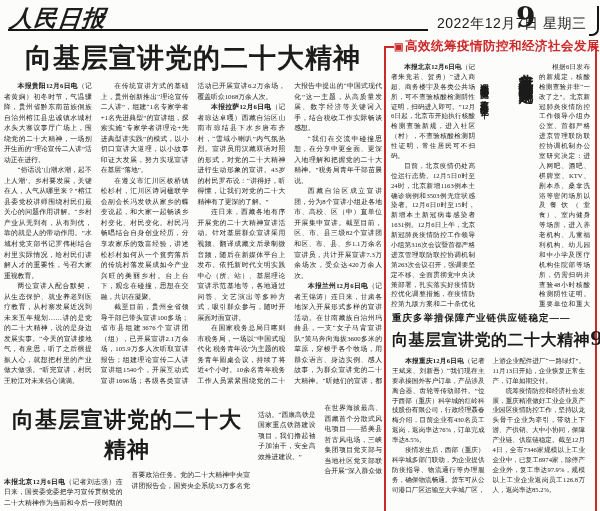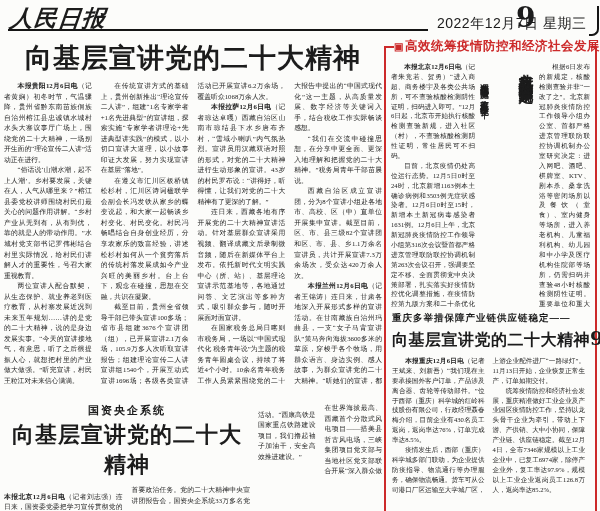--- a/index.html
+++ b/index.html
@@ -88,21 +88,20 @@
         <p><b>本报拉萨12月6日电</b>（记者琼达卓嘎）西藏自治区山南市琼结县下水乡唐布齐村，“雪域小喇叭”内气氛热烈。宣讲员用汉藏双语对照的形式，对党的二十大精神进行生动形象的宣讲。43岁的村民罗布说：“讲得好，听得懂，让我们对党的二十大精神有了更深的了解。”</p>
         <p>连日来，西藏各地有序开展党的二十大精神宣讲活动。针对基层群众宣讲采用视频、翻译成藏文后录制微音频，随后在新媒体平台上发布。依托新时代文明实践中心（所、站）、基层理论宣讲示范基地等，各地通过问答、文艺演出等多种方式，吸引群众参与，随时开展面对面宣讲。</p>
         <p>在国家税务总局日喀则市税务局，一场以“中国式现代化 税务青年说”为主题的税务青年圆桌会议，持续了将近4个小时。10余名青年税务工作人员紧紧围绕党的二十大报告中提出的“中国式现代化”这一主题，从高质量发展、数字经济等关键词入手，结合税收工作实际畅谈感想。</p>
         <p>“我们在交流中碰撞思想，在分享中更全面、更深入地理解和把握党的二十大精神。”税务局青年干部苗晨说。</p>
         <p>西藏自治区成立宣讲团，分为8个宣讲小组赴各地市、高校、区（中）直单位开展集中宣讲。截至目前，区、市、县三级82个宣讲团和区、市、县、乡1.1万余名宣讲员，共计开展宣讲7.3万余场次，受众达420万余人次。</p>
         <p><b>本报兰州12月6日电</b>（记者王锦涛）连日来，甘肃各地深入开展形式多样的宣讲活动。在甘南藏族自治州玛曲县，一支“女子马背宣讲队”策马奔向海拔3600多米的草原，穿梭于各个牧场，用群众语言、身边实例、感人故事，为群众宣讲党的二十大精神。“听她们的宣讲，都是文明话，听得住，听得懂。”吉勒合村村民阿旺说，“党的政策好，我们信心足，往后的日子会越来越好。”</p>
       </div>
 
     <div class="soe-section">
       <div class="soe-left">
-        <div class="soe-kicker">国资央企系统</div>
         <div class="soe-headline">向基层宣讲党的二十大精神</div>
         <div class="body">
             <p><b>本报北京12月6日电</b>（记者刘志强）连日来，国资委党委把学习宣传贯彻党的二十大精神作为当前和今后一段时期的首要政治任务。党的二十大精神中央宣讲团报告会，国资央企系统33万多名党员干部在2万多个会场采用视频收听收看报告。</p>
           </div>
       </div>
       <div class="soe-right">
           <p>活动。“西康高铁是国家重点铁路建设项目，我们撸起袖子加油干，安全高效推进建设。”</p>
           <p>在世界海拔最高、西藏首个分散式风电项目——措美县哲古风电场，三峡集团项目党支部与当地社区党支部联合开展“深入群众做党建 凝心聚力促发展”党的二十大精神主题宣讲活动，通过知识问答、互动交流等形式，把党的二十大精神讲到群众心坎里，与百姓分享三峡集团开发清洁能源的使命任务。</p>
         </div>
     </div>

